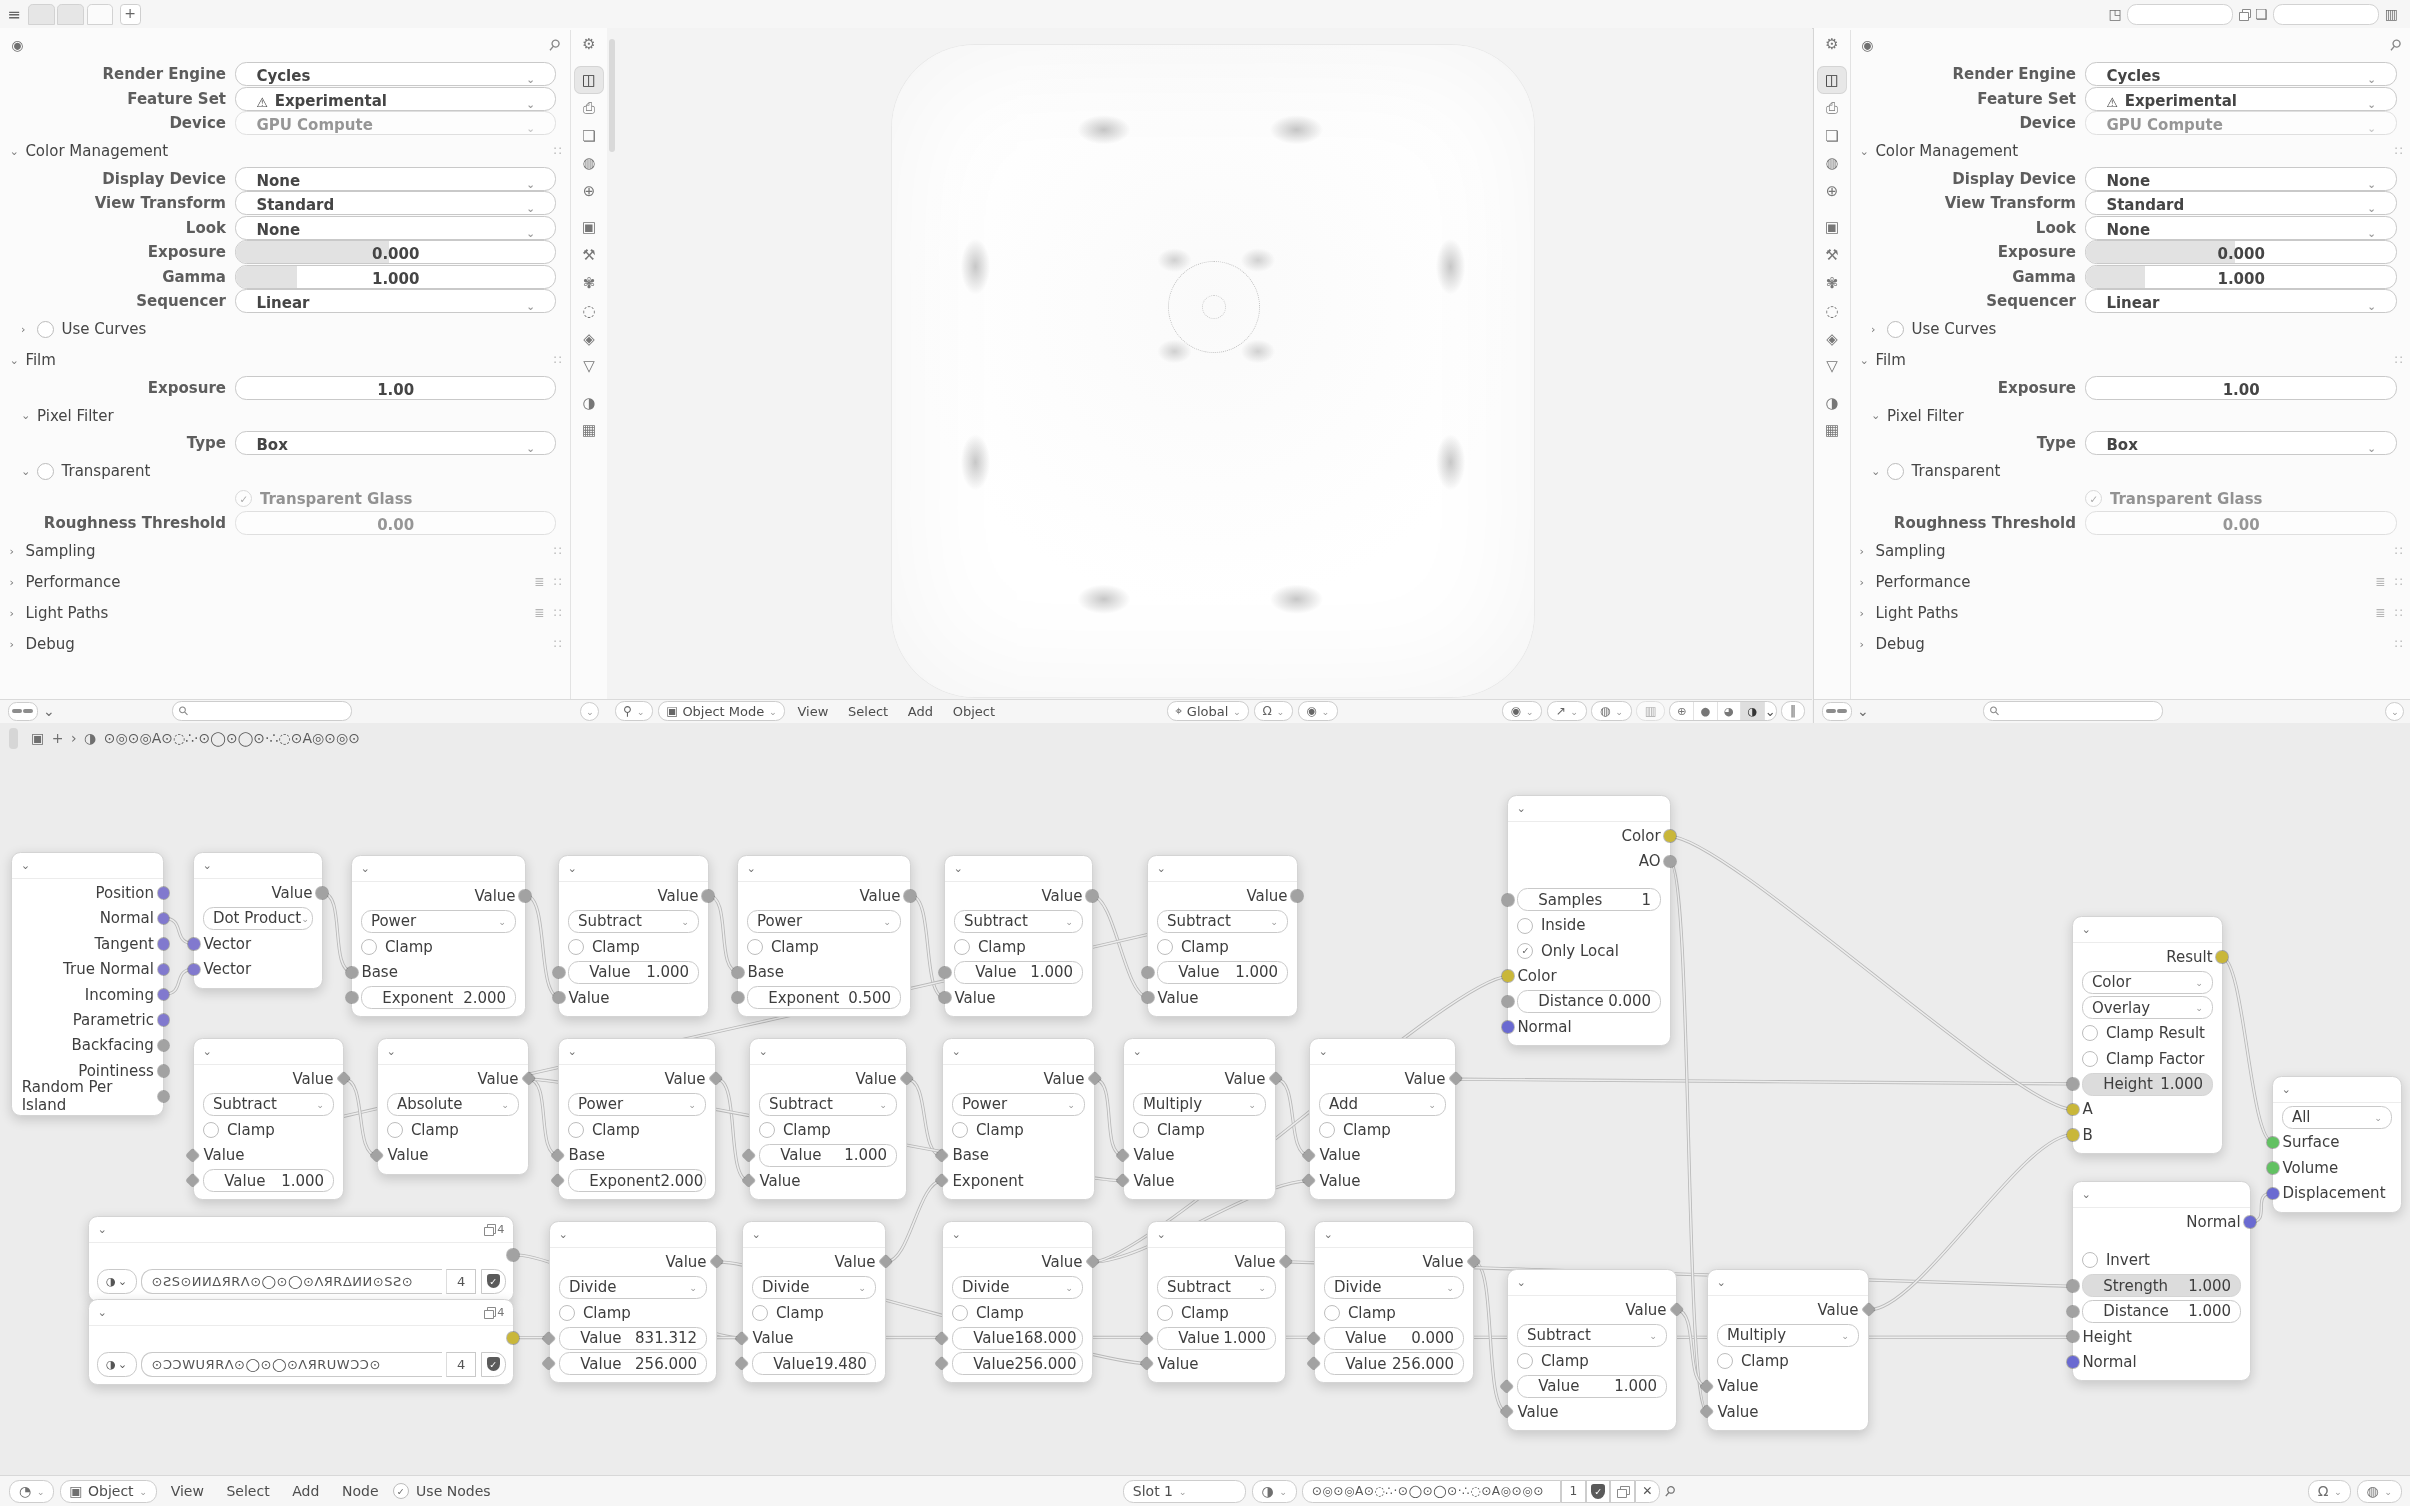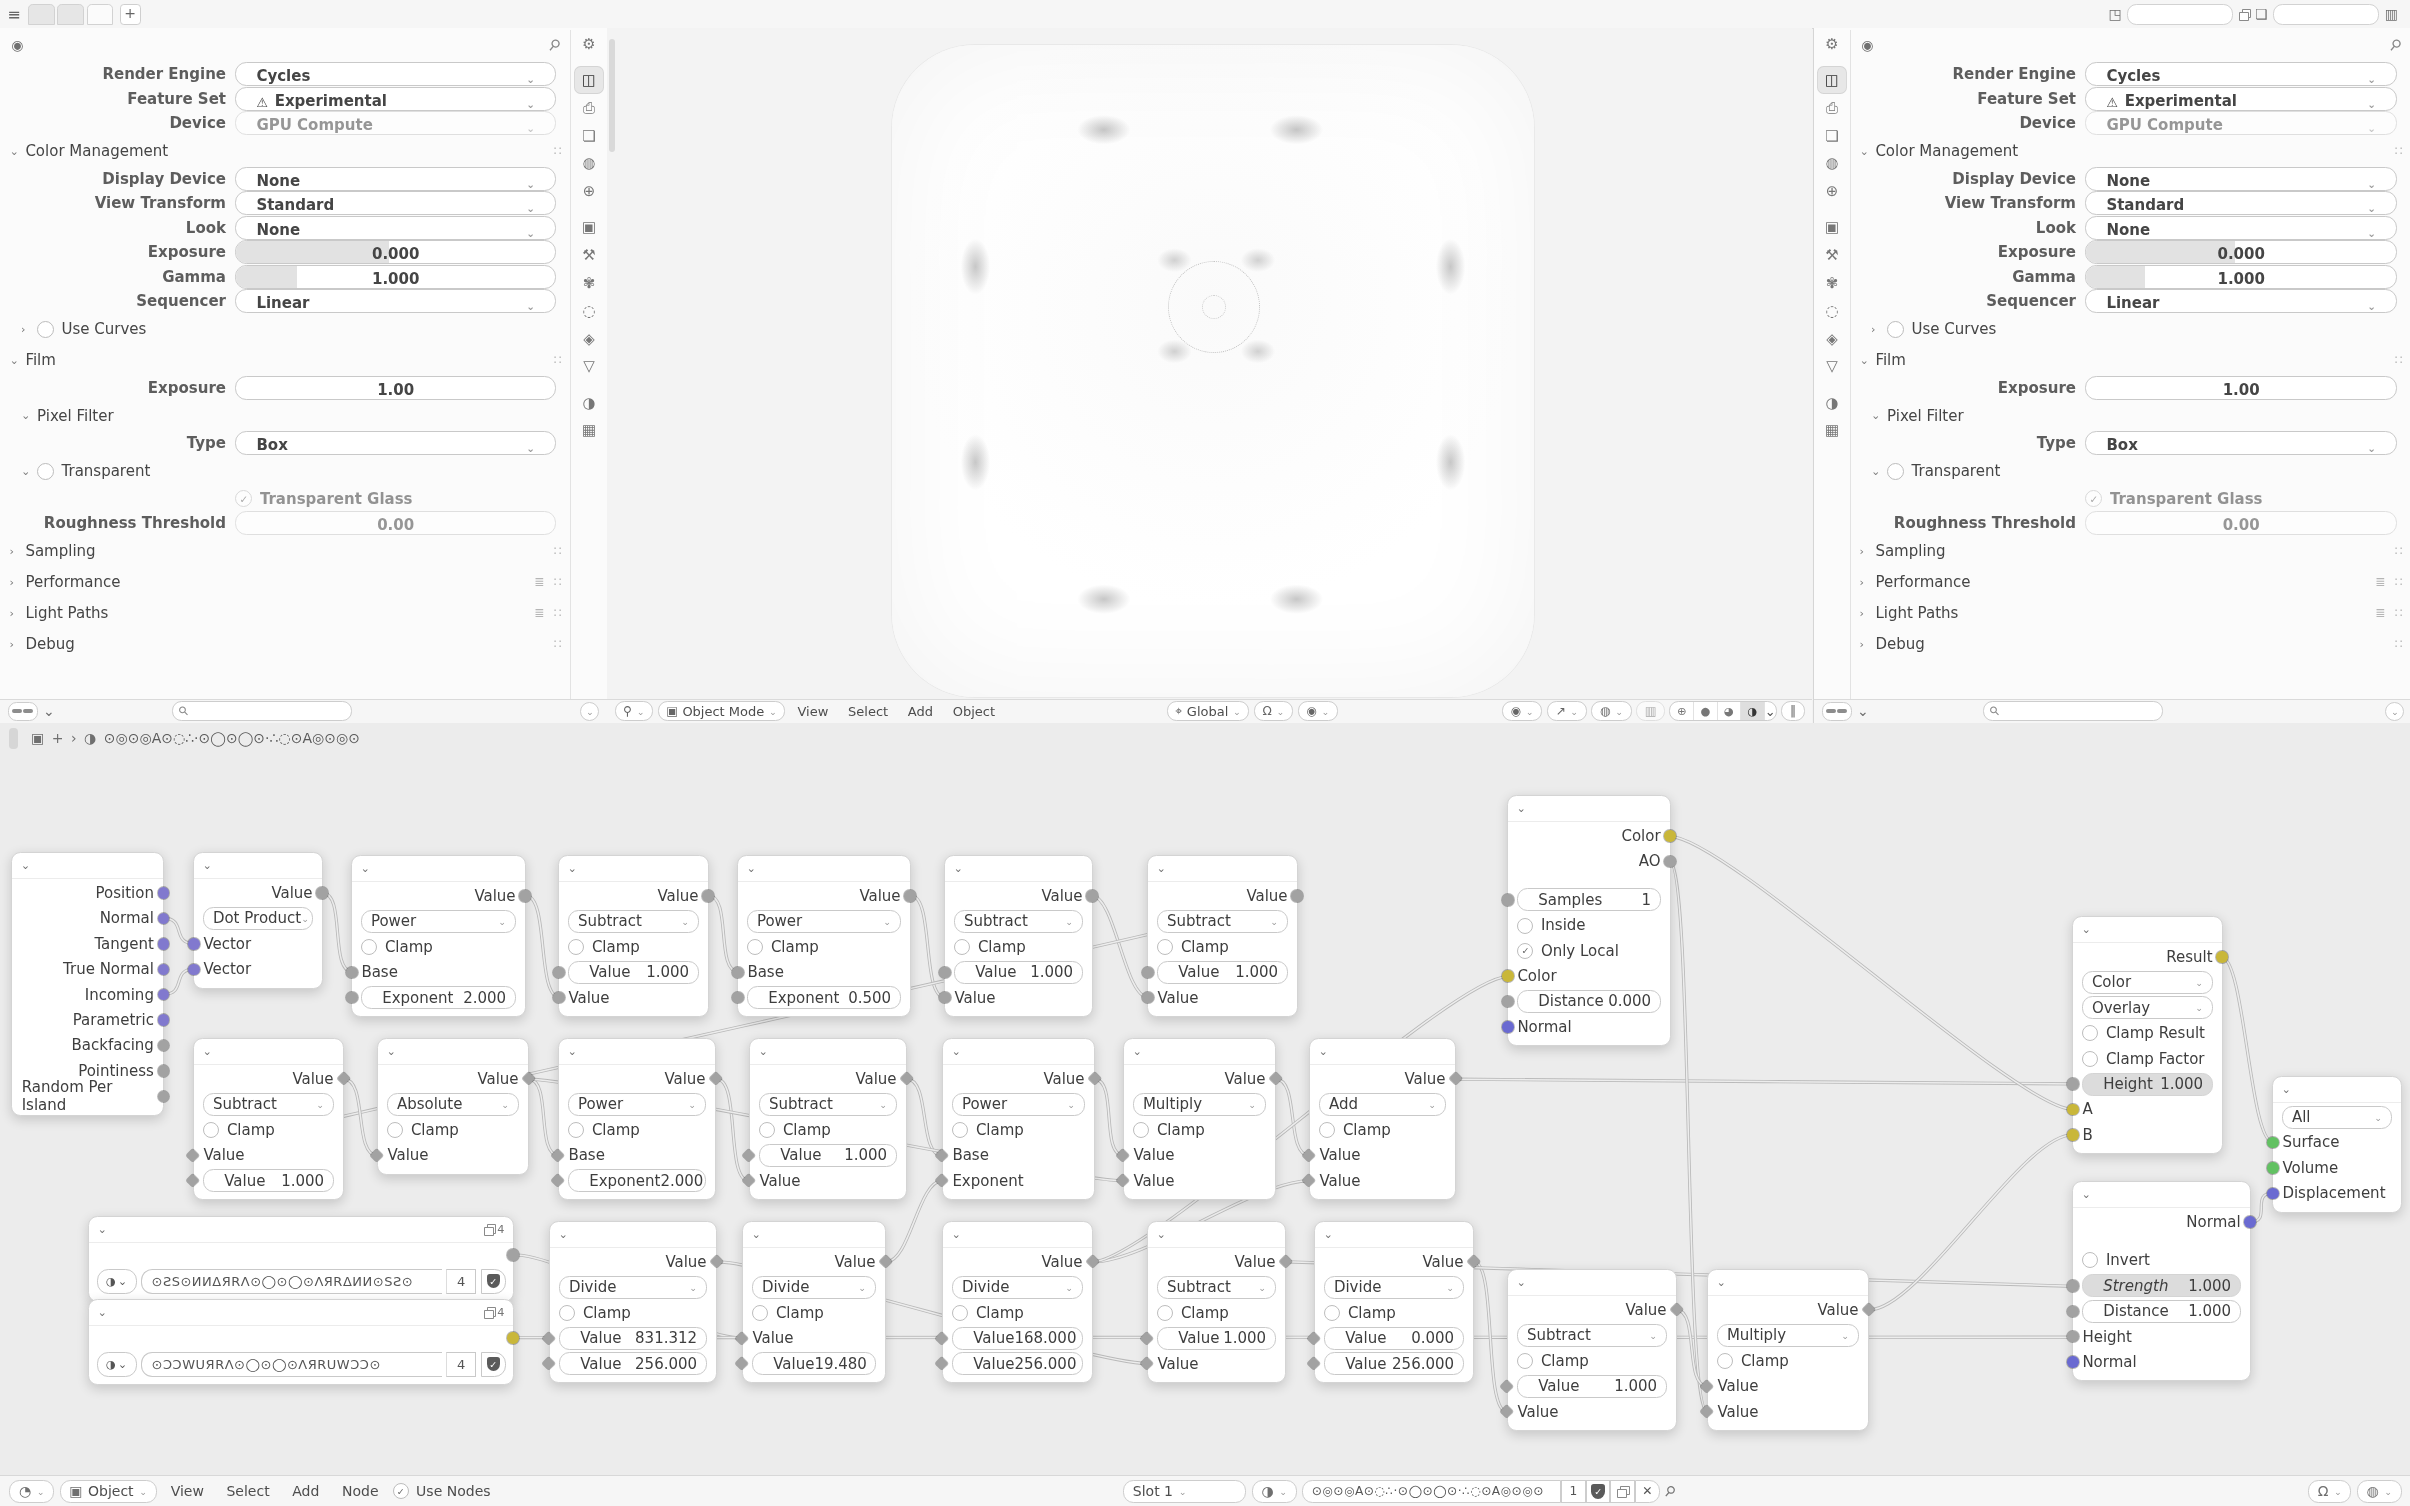--- a/index.html
+++ b/index.html
@@ -1593,21 +1593,21 @@
             <div class="ngap"></div>
             <div class="nrow">
               <span style="display: flex; align-items: center;">
                 <span class="nchk"></span>
                 <span>Invert</span>
               </span>
             </div>
             <div class="nrow">
               <span class="sock l" style="background: rgb(162, 162, 162);"></span>
               <span class="npill filled">
-                <span style="margin: 0px auto 0px 11.3px; font-style: italic;">Strength</span>
+                <span style="margin: 0px auto 0px 11.3px;">Strength</span>
                 <span class="pv">1.000</span>
               </span>
             </div>
             <div class="nrow">
               <span class="sock l" style="background: rgb(162, 162, 162);"></span>
               <span class="npill">
                 <span style="margin: 0px auto 0px 11.3px;">Distance</span>
                 <span class="pv">1.000</span>
               </span>
             </div>

